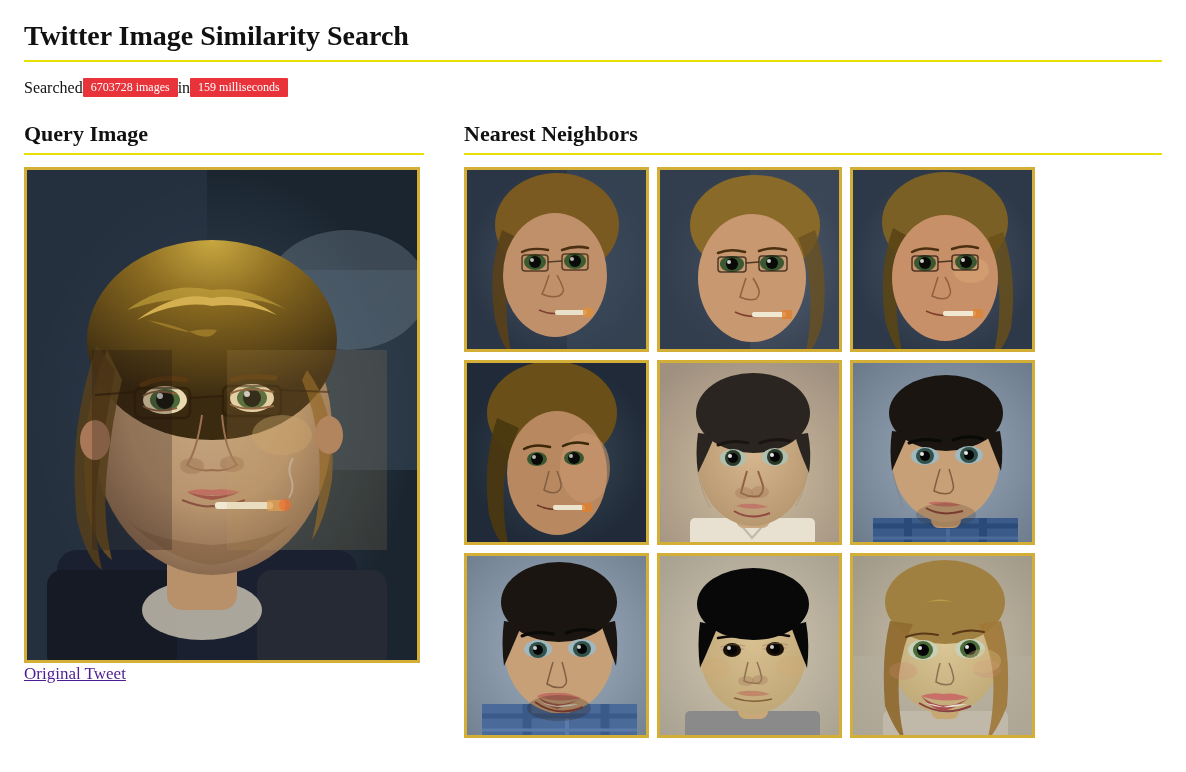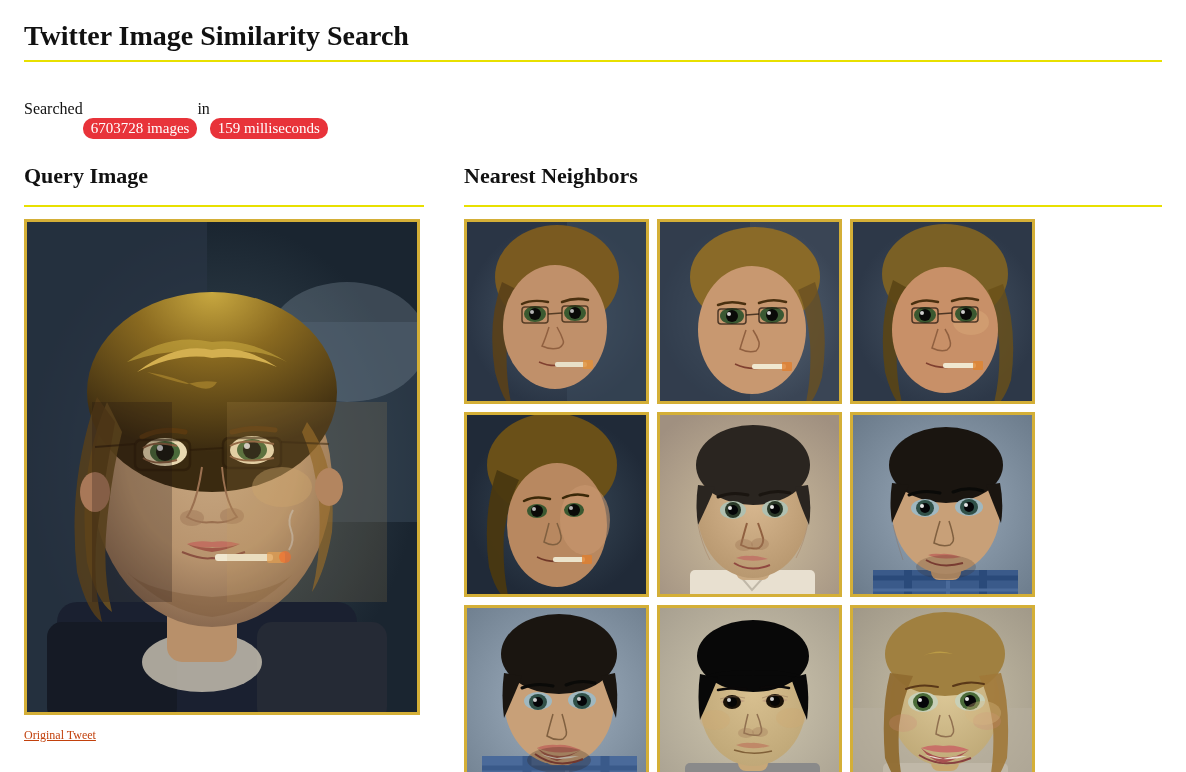--- a/index.html
+++ b/index.html
@@ -24,24 +24,23 @@
       font-size: 16px;
       margin-bottom: 24px;
       display: flex;
       align-items: center;
       flex-wrap: wrap;
     }
 
     .badge {
       display: inline-block;
       padding: 2px 8px;
-      border-radius: 10px;
-      font-size: 15px;
+      border-radius: 1px;
+      font-size: 12px;
       font-weight: 500;
-      margin-top: 40px;
     }
 
     .badge-red {
       background-color: #e8333a;
       color: #fff;
     }
 
     .main-layout {
       display: flex;
       gap: 40px;
@@ -54,43 +53,43 @@
 
     .neighbors-section {
       flex: 1;
     }
 
     .section-title {
       font-size: 22px;
       font-weight: bold;
       margin-bottom: 12px;
       border-bottom: 2px solid #e8e000;
-      padding-bottom: 16px;
+      padding-bottom: 6px;
     }
 
     .query-image-container {
       border: 3px solid #d4af37;
       display: inline-block;
       position: relative;
     }
 
     .query-image {
       width: 390px;
       height: 490px;
       display: block;
       object-fit: cover;
       background: #4a5568;
       position: relative;
       overflow: hidden;
     }
 
     .original-tweet {
-      font-size: 12px;
-      color: #c2410c;
-      margin-top: 12px;
+      font-size: 17px;
+      color: #4c1d95;
+      margin-top: 0;
       text-decoration: underline;
       cursor: pointer;
     }
 
     .neighbors-grid {
       display: grid;
       grid-template-columns: repeat(3, 185px);
       grid-template-rows: repeat(3, 185px);
       gap: 8px;
     }

